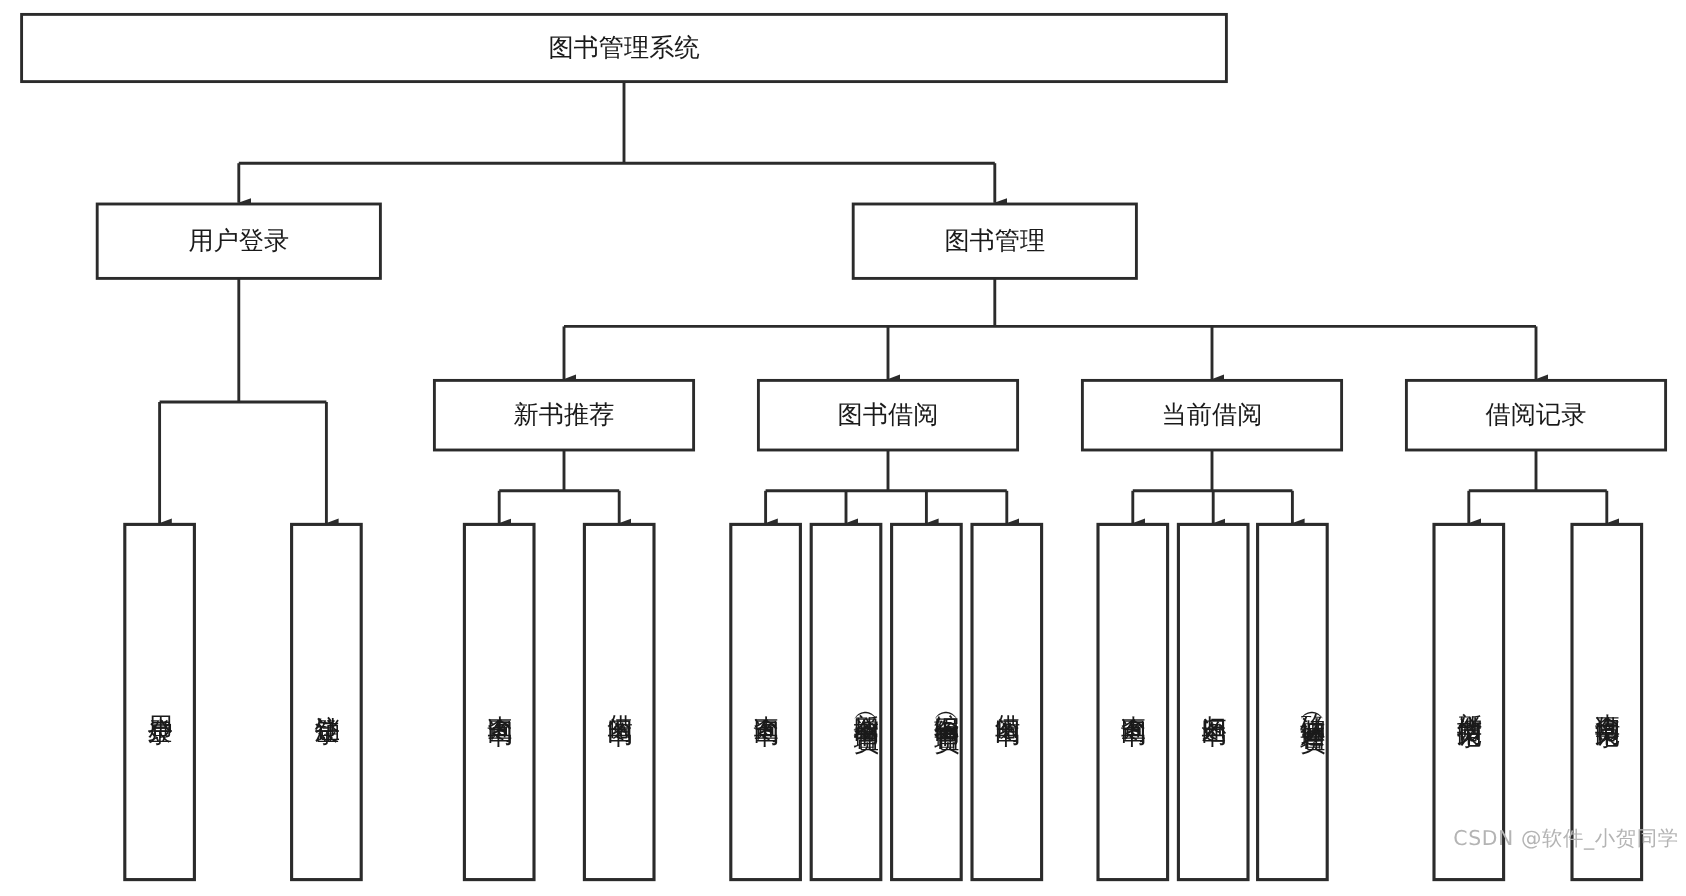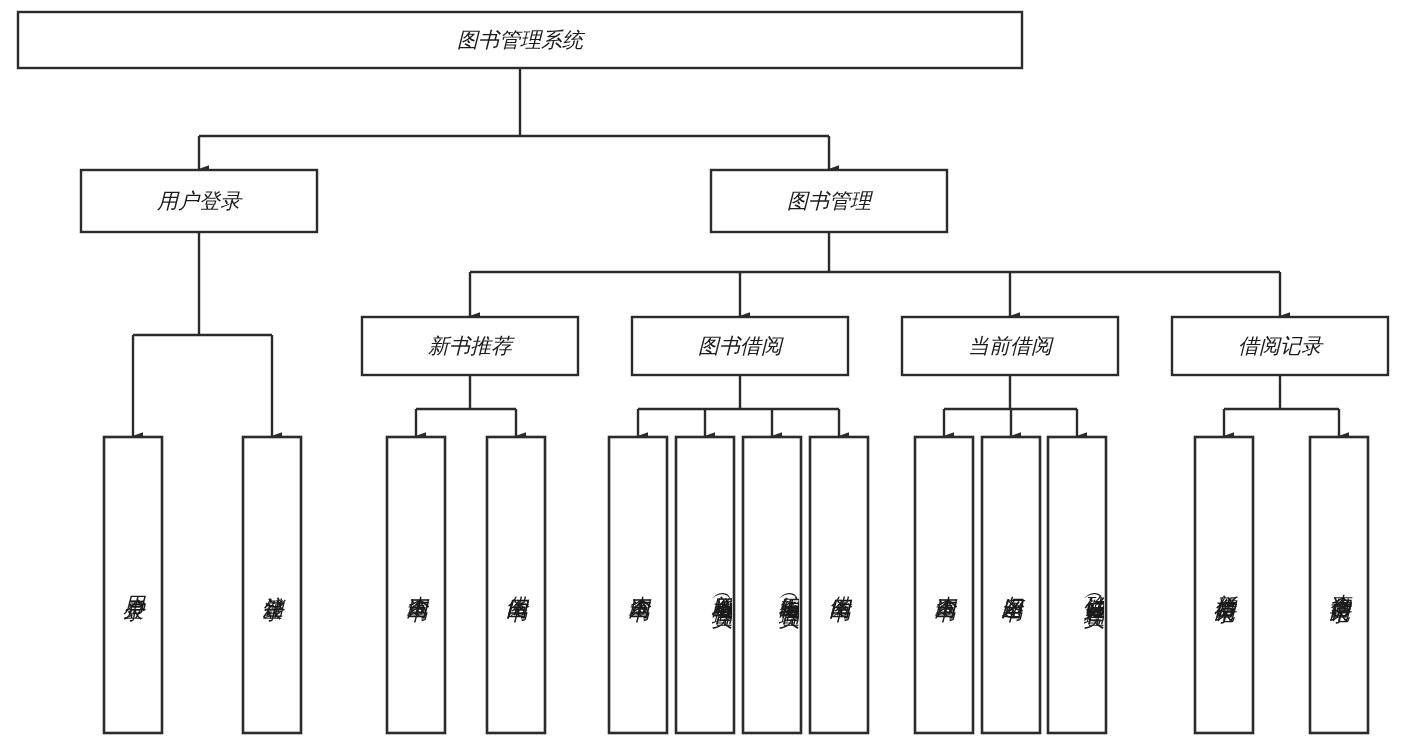--- a/index.html
+++ b/index.html
@@ -12,21 +12,20 @@
     width: 1405px;
     height: 747px;
     font-family: "DejaVu Sans", "Liberation Sans", sans-serif;
     overflow: hidden;
   }
   #diagram-root {
     position: relative;
     width: 1405px;
     height: 714px;
     background: #ffffff;
-    font-style: italic;
   }
   svg.flow {
     position: absolute;
     left: 0;
     top: 0;
     width: 1405px;
     height: 747px;
     display: block;
   }
   .node-rect {
@@ -207,13 +206,14 @@
       <div class="leaf-label" style="left: 678px; top: 443px; width: 54px; height: 288px;">新增图书（管理员）</div>
       <div class="leaf-label" style="left: 745px; top: 443px; width: 54px; height: 288px;">编辑图书（管理员）</div>
       <div class="leaf-label centered" style="left: 812px; top: 439px; width: 54px; height: 288px;">借阅图书</div>
       <div class="leaf-label centered" style="left: 917px; top: 439px; width: 54px; height: 288px;">查询图书</div>
       <div class="leaf-label centered" style="left: 984px; top: 439px; width: 54px; height: 288px;">归还图书</div>
       <div class="leaf-label" style="left: 1050px; top: 443px; width: 54px; height: 288px;">确认归还（管理员）</div>
       <div class="leaf-label centered" style="left: 1197px; top: 439px; width: 54px; height: 288px;">新增借阅记录</div>
       <div class="leaf-label centered" style="left: 1312px; top: 439px; width: 54px; height: 288px;">查询借阅记录</div>
     </div>
 
+  <div class="watermark">CSDN @软件_小贺同学</div>
 </div>
 
 </body></html>

